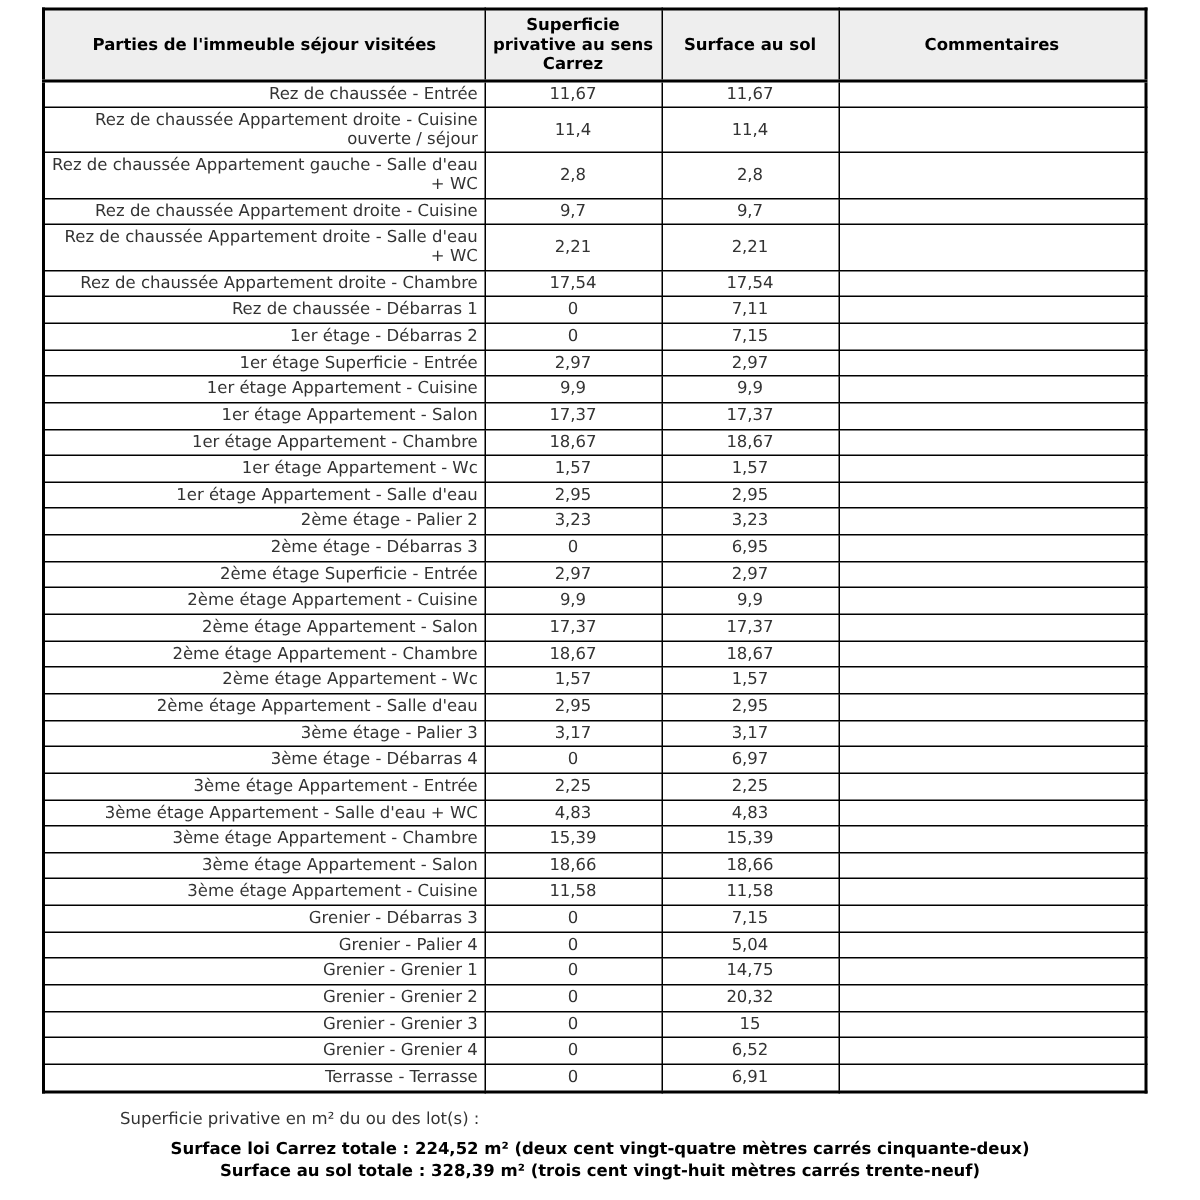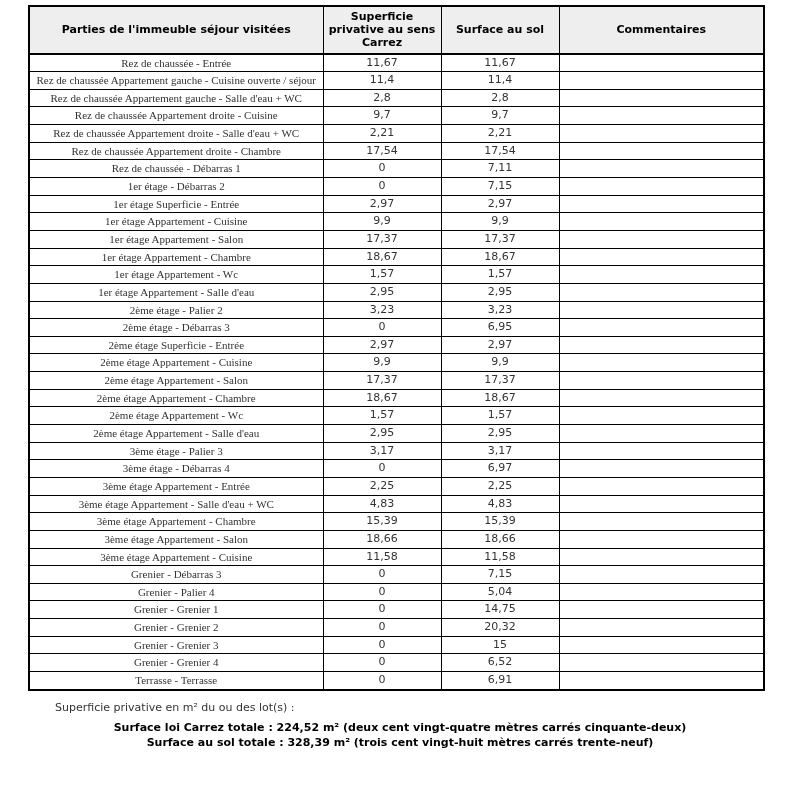--- a/index.html
+++ b/index.html
@@ -45,25 +45,25 @@
   }
   td {
     border: 1px solid var(--border-color);
     font-size: 11px;
     color: var(--body-text);
     padding: 2px 4px;
     line-height: 1.15;
     vertical-align: middle;
     overflow: hidden;
   }
-  td.td-label { text-align: center; font-family: Liberation Serif, serif; }
+  td.td-label { text-align: right; }
   td.td-num { text-align: center; }
   td.td-comment { }
   .note {
-    margin: 10px 0 6px 55px;
+    margin: 10px 0 6px 80px;
     font-size: 11px;
     color: var(--body-text);
   }
   .totals {
     text-align: center;
     font-size: 11px;
     font-weight: bold;
     color: #000000;
     line-height: 1.4;
     width: 800px;
@@ -90,21 +90,21 @@
       </tr>
     </thead>
     <tbody>
         <tr>
           <td class="td-label">Rez de chaussée - Entrée</td>
           <td class="td-num">11,67</td>
           <td class="td-num">11,67</td>
           <td class="td-comment"></td>
         </tr>
         <tr>
-          <td class="td-label">Rez de chaussée Appartement gauche - Cuisine ouverte / séjour</td>
+          <td class="td-label">Rez de chaussée Appartement droite - Cuisine ouverte / séjour</td>
           <td class="td-num">11,4</td>
           <td class="td-num">11,4</td>
           <td class="td-comment"></td>
         </tr>
         <tr>
           <td class="td-label">Rez de chaussée Appartement gauche - Salle d'eau + WC</td>
           <td class="td-num">2,8</td>
           <td class="td-num">2,8</td>
           <td class="td-comment"></td>
         </tr>

